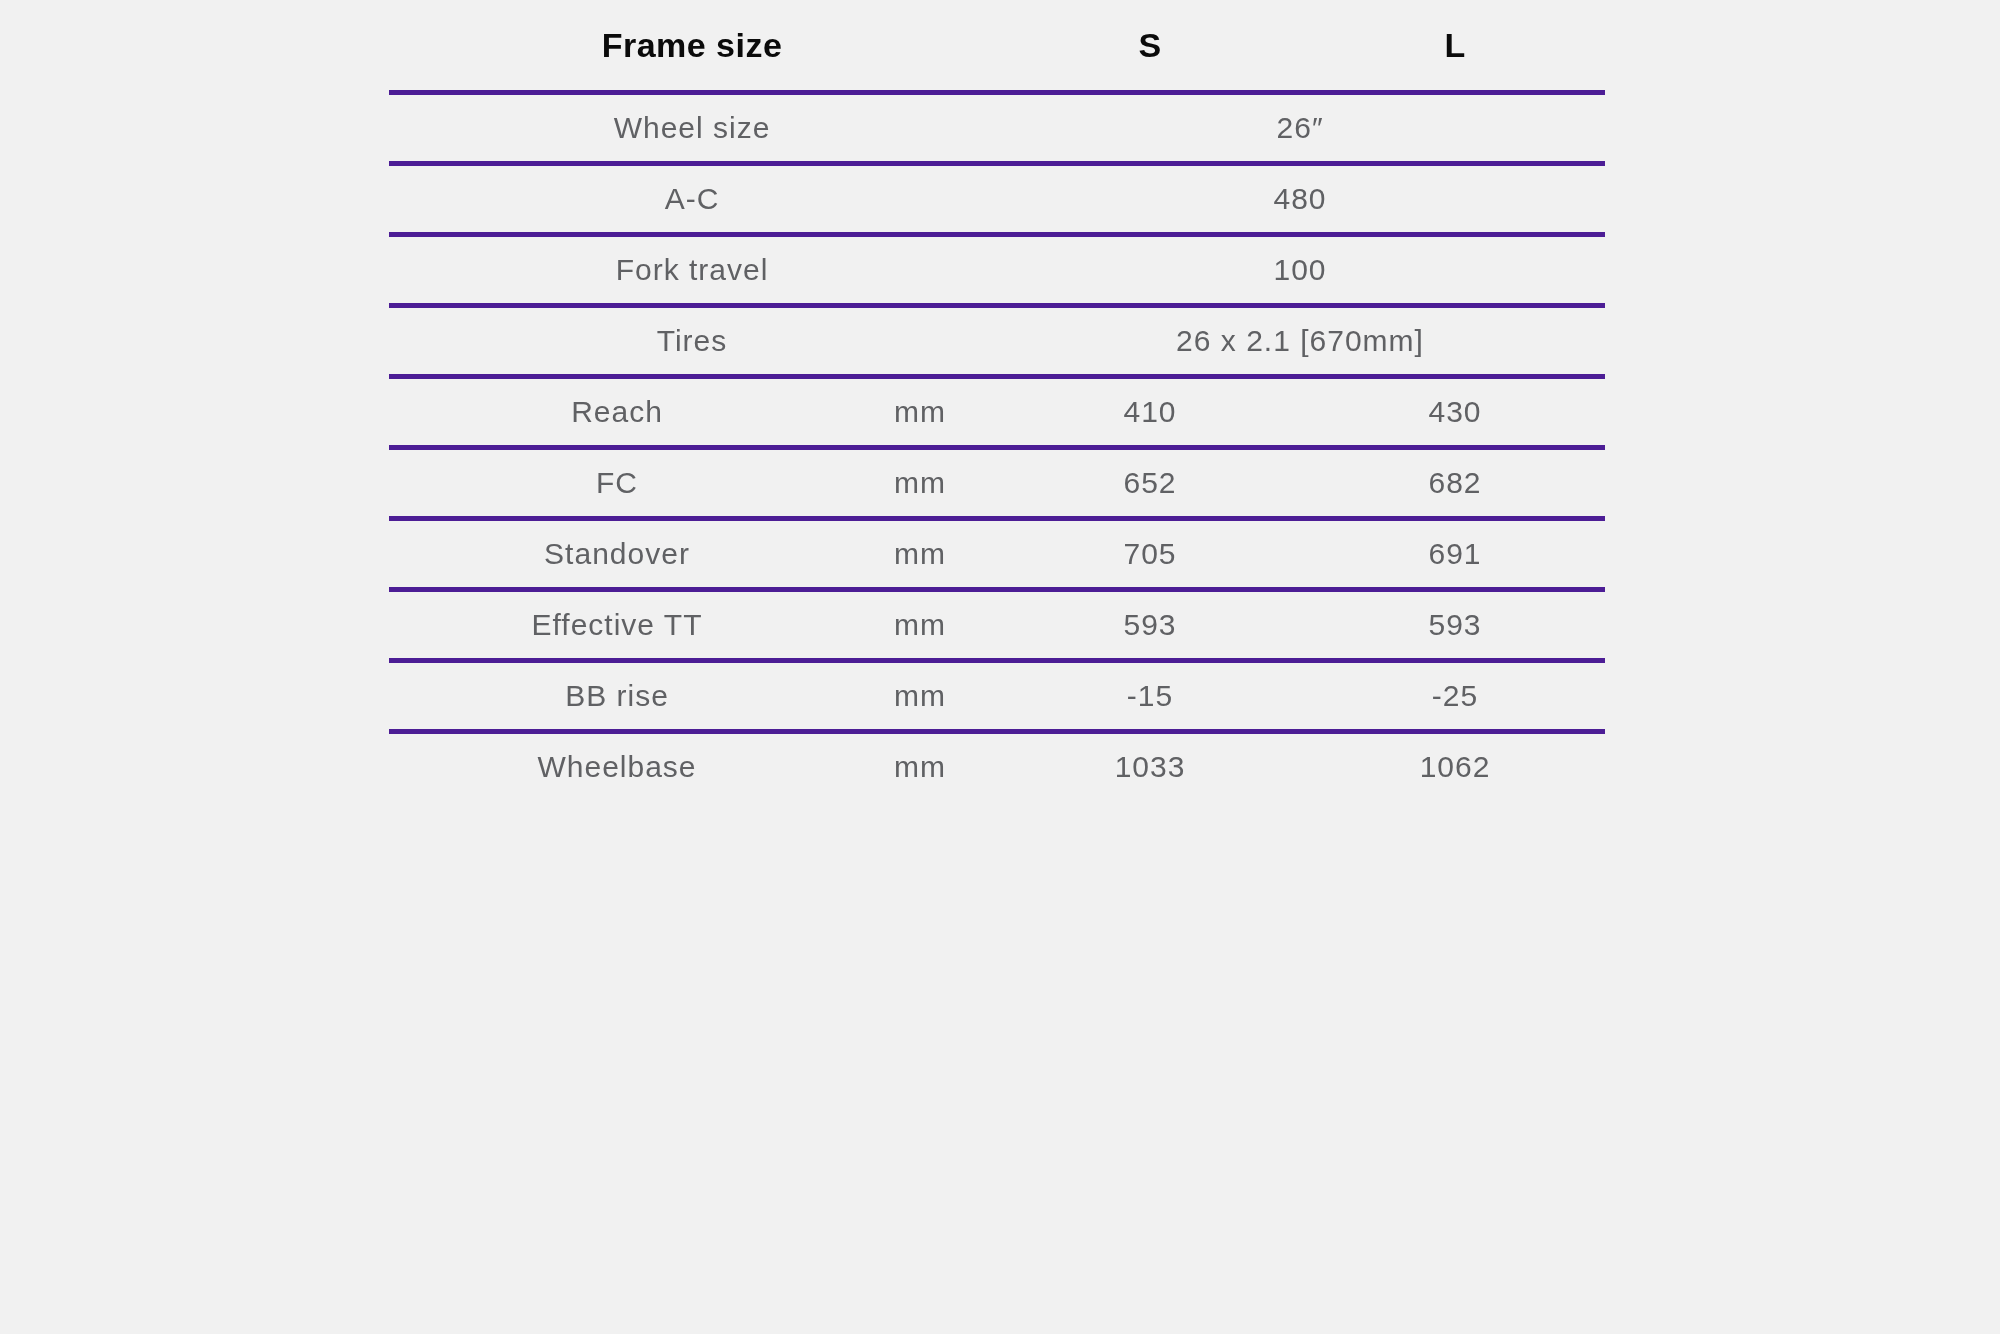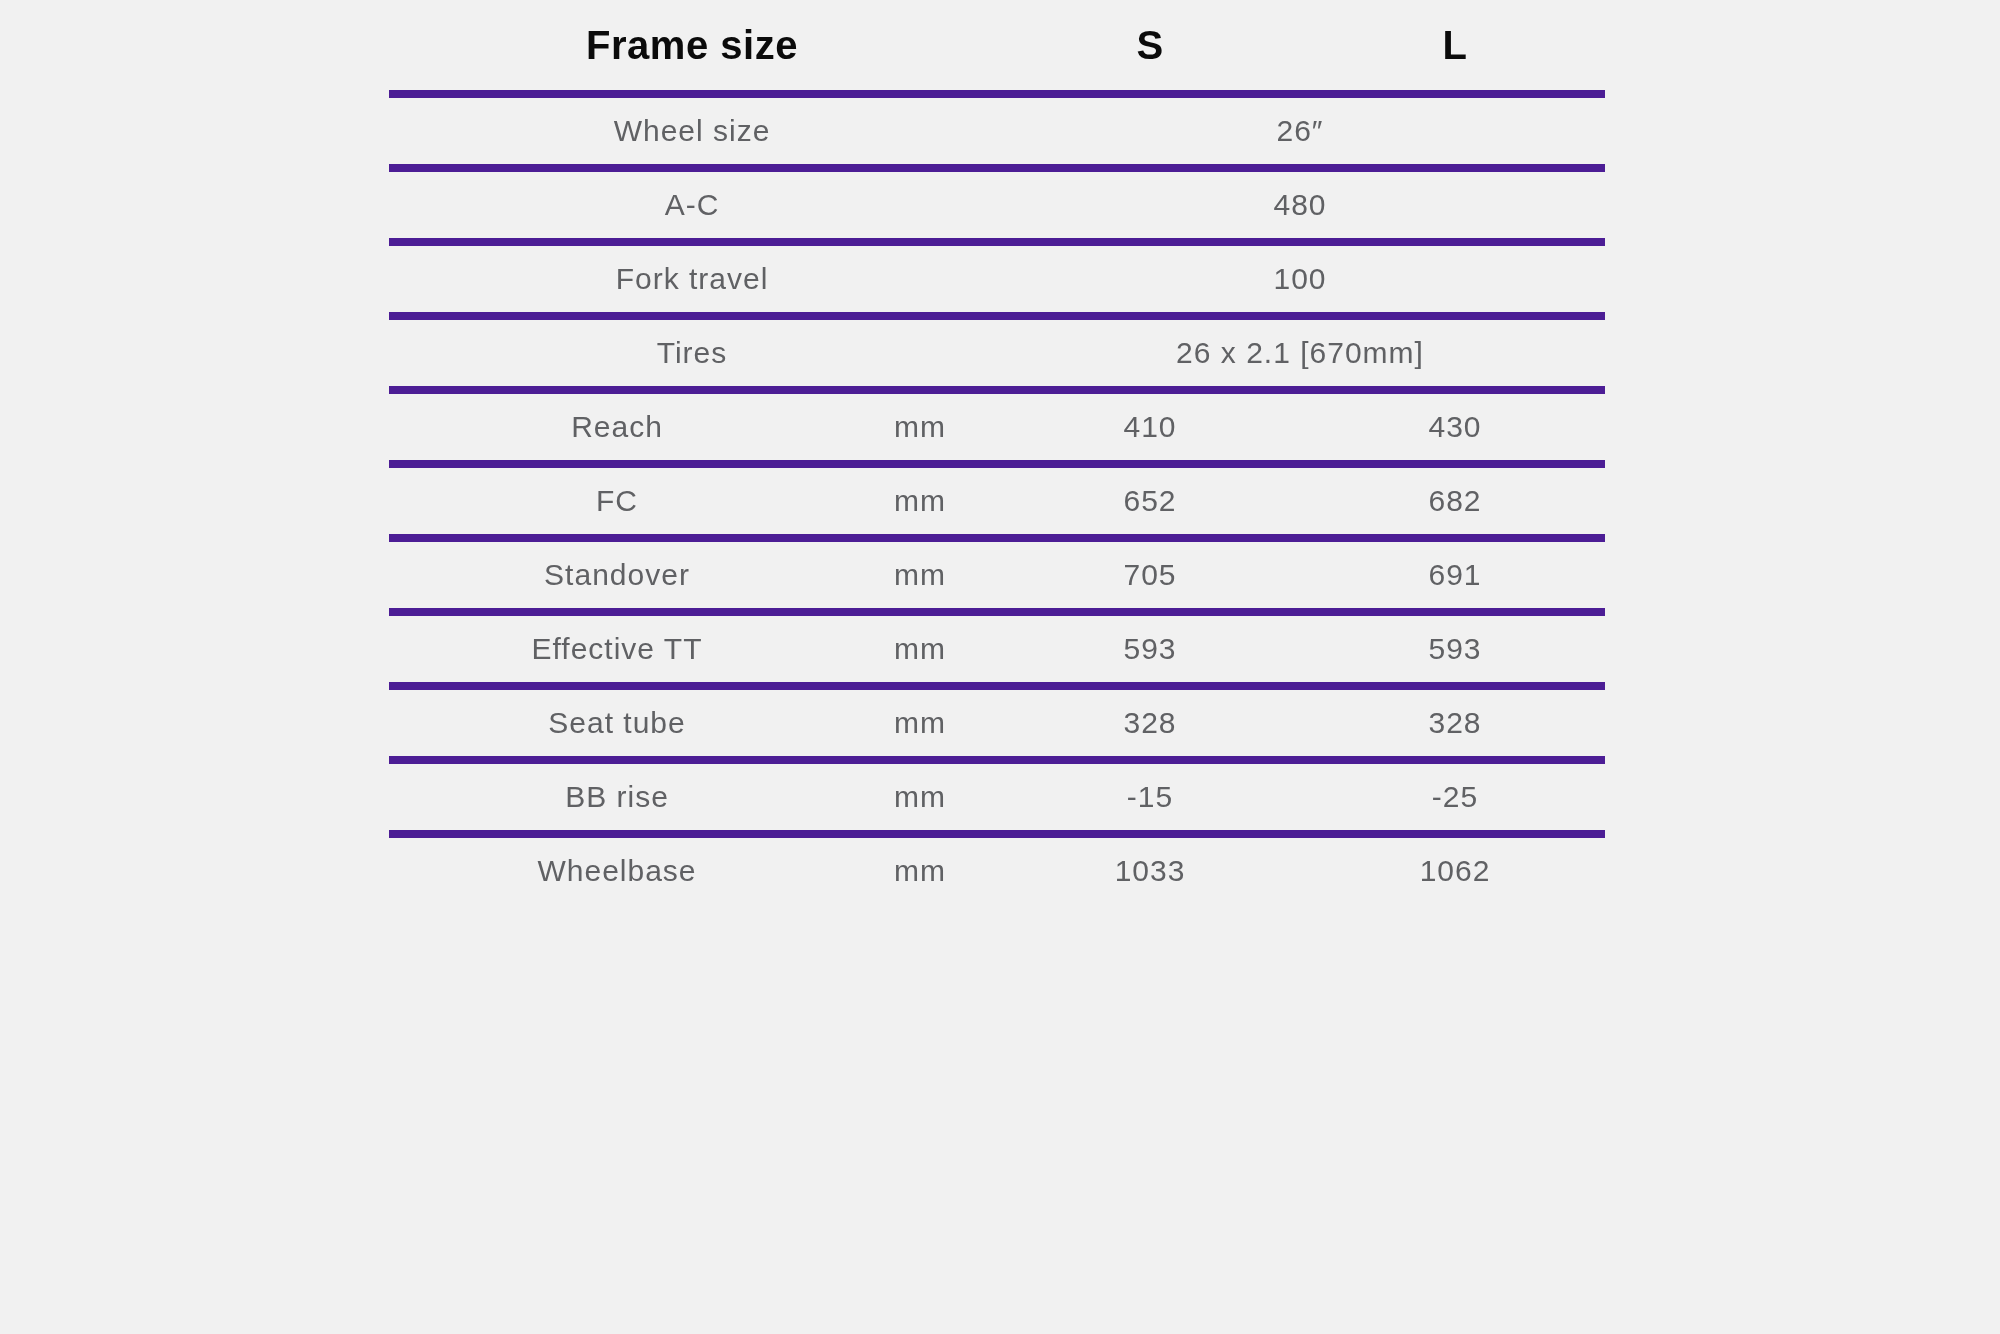--- a/index.html
+++ b/index.html
@@ -21,29 +21,29 @@
     width: 1216px;
   }
   table.spec {
     border-collapse: collapse;
     table-layout: fixed;
     width: 1216px;
   }
   table.spec thead th {
     height: 90px;
     padding: 0;
-    font-size: 40px;
+    font-size: 34px;
     font-weight: 800;
     color: #0b0b0b;
     text-align: center;
     vertical-align: middle;
     letter-spacing: 0.5px;
   }
   table.spec tbody tr {
-    border-top: 8px solid #4c1d95;
+    border-top: 5px solid #4c1d95;
   }
   table.spec tbody td {
     height: 66px;
     padding: 0;
     font-size: 30px;
     font-weight: 400;
     color: #606164;
     text-align: center;
     vertical-align: middle;
     letter-spacing: 1px;
@@ -102,26 +102,20 @@
           <td>705</td>
           <td>691</td>
         </tr>
         <tr>
           <td>Effective TT</td>
           <td>mm</td>
           <td>593</td>
           <td>593</td>
         </tr>
         <tr>
-          <td>Seat tube</td>
-          <td>mm</td>
-          <td>328</td>
-          <td>328</td>
-        </tr>
-        <tr>
           <td>BB rise</td>
           <td>mm</td>
           <td>-15</td>
           <td>-25</td>
         </tr>
         <tr>
           <td>Wheelbase</td>
           <td>mm</td>
           <td>1033</td>
           <td>1062</td>

